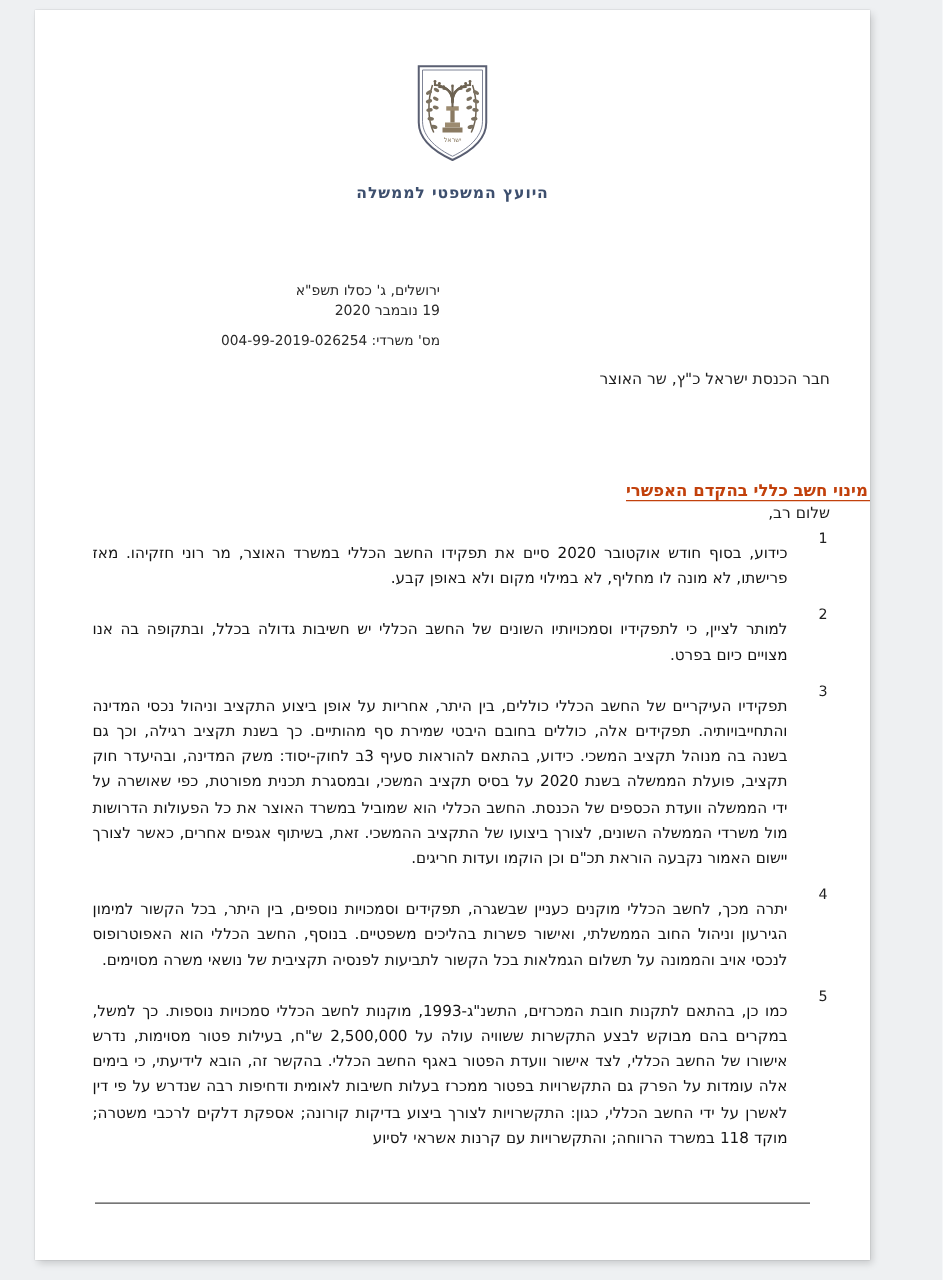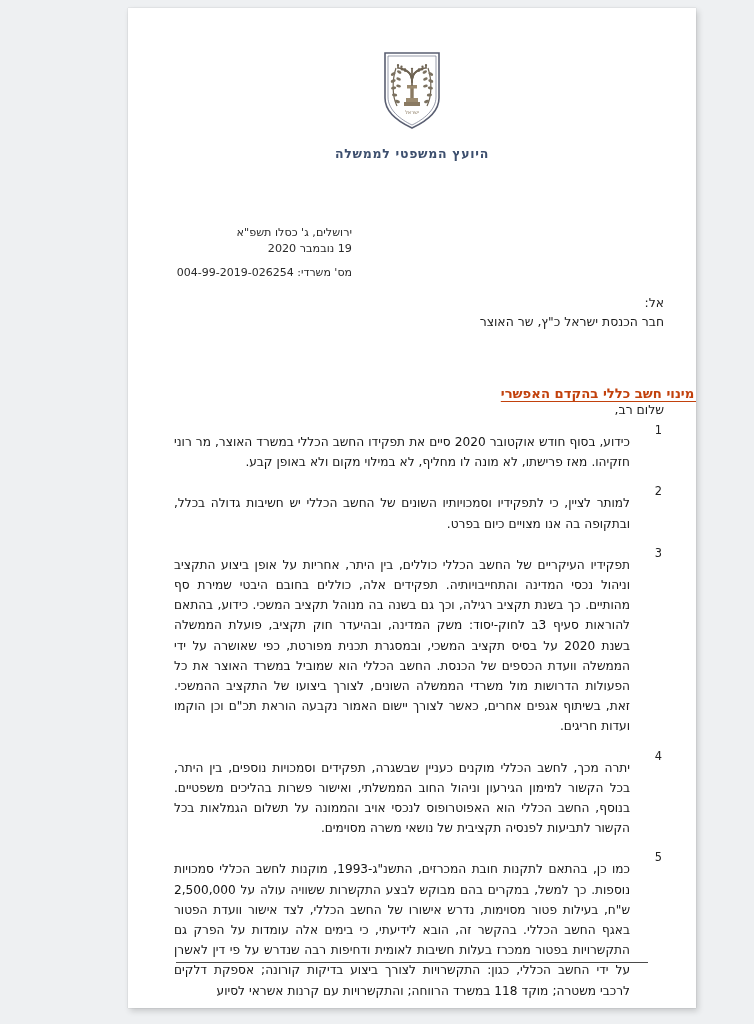--- a/index.html
+++ b/index.html
@@ -17,21 +17,21 @@
   #page-shadow-wrap {
     position: absolute;
     left: 28px;
     top: 8px;
     width: 668px;
     height: 1000px;
   }
 
   #page {
     position: relative;
-    width: 568px;
+    width: 668px;
     height: 1000px;
     background: #ffffff;
     box-shadow: 2px 3px 6px rgba(0,0,0,0.17), 0 0 1px rgba(0,0,0,0.22);
     overflow: hidden;
   }
 
   
   .emblem-wrap {
     position: absolute;
     top: 42px;
@@ -254,21 +254,20 @@
   <div class="date-block">
     <div>ירושלים, ג' כסלו תשפ"א</div>
     <div>19 נובמבר 2020</div>
     <div class="docnum">
       <span>מס' משרדי:</span>
       <span>004-99-2019-026254</span>
     </div>
   </div>
 
   <div class="addressee">
-    <div>אל:</div>
     <div>חבר הכנסת ישראל כ"ץ, שר האוצר</div>
   </div>
   <div class="greeting">שלום רב,</div>
 
   <div class="subject">
     <span class="u">הנדון: מינוי חשב כללי בהקדם האפשרי</span>
   </div>
 
   <div class="body-list">
 

